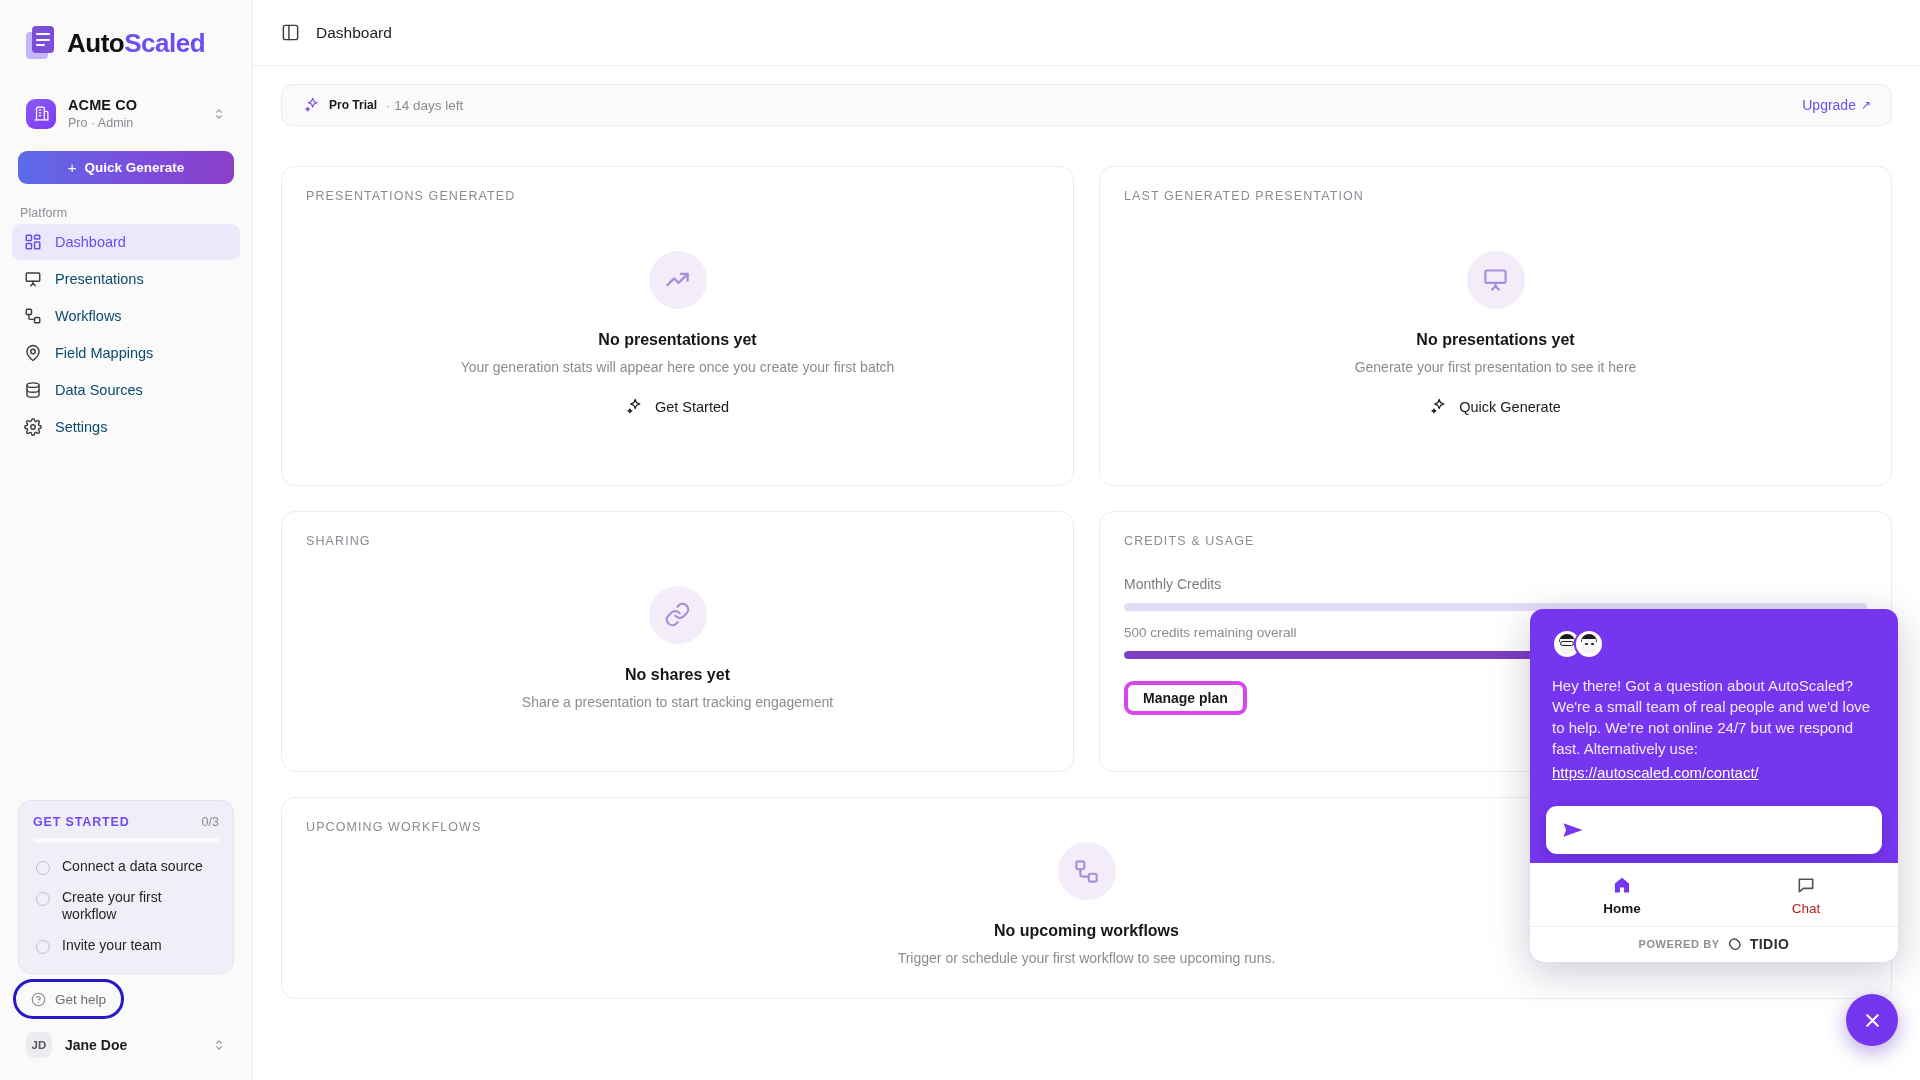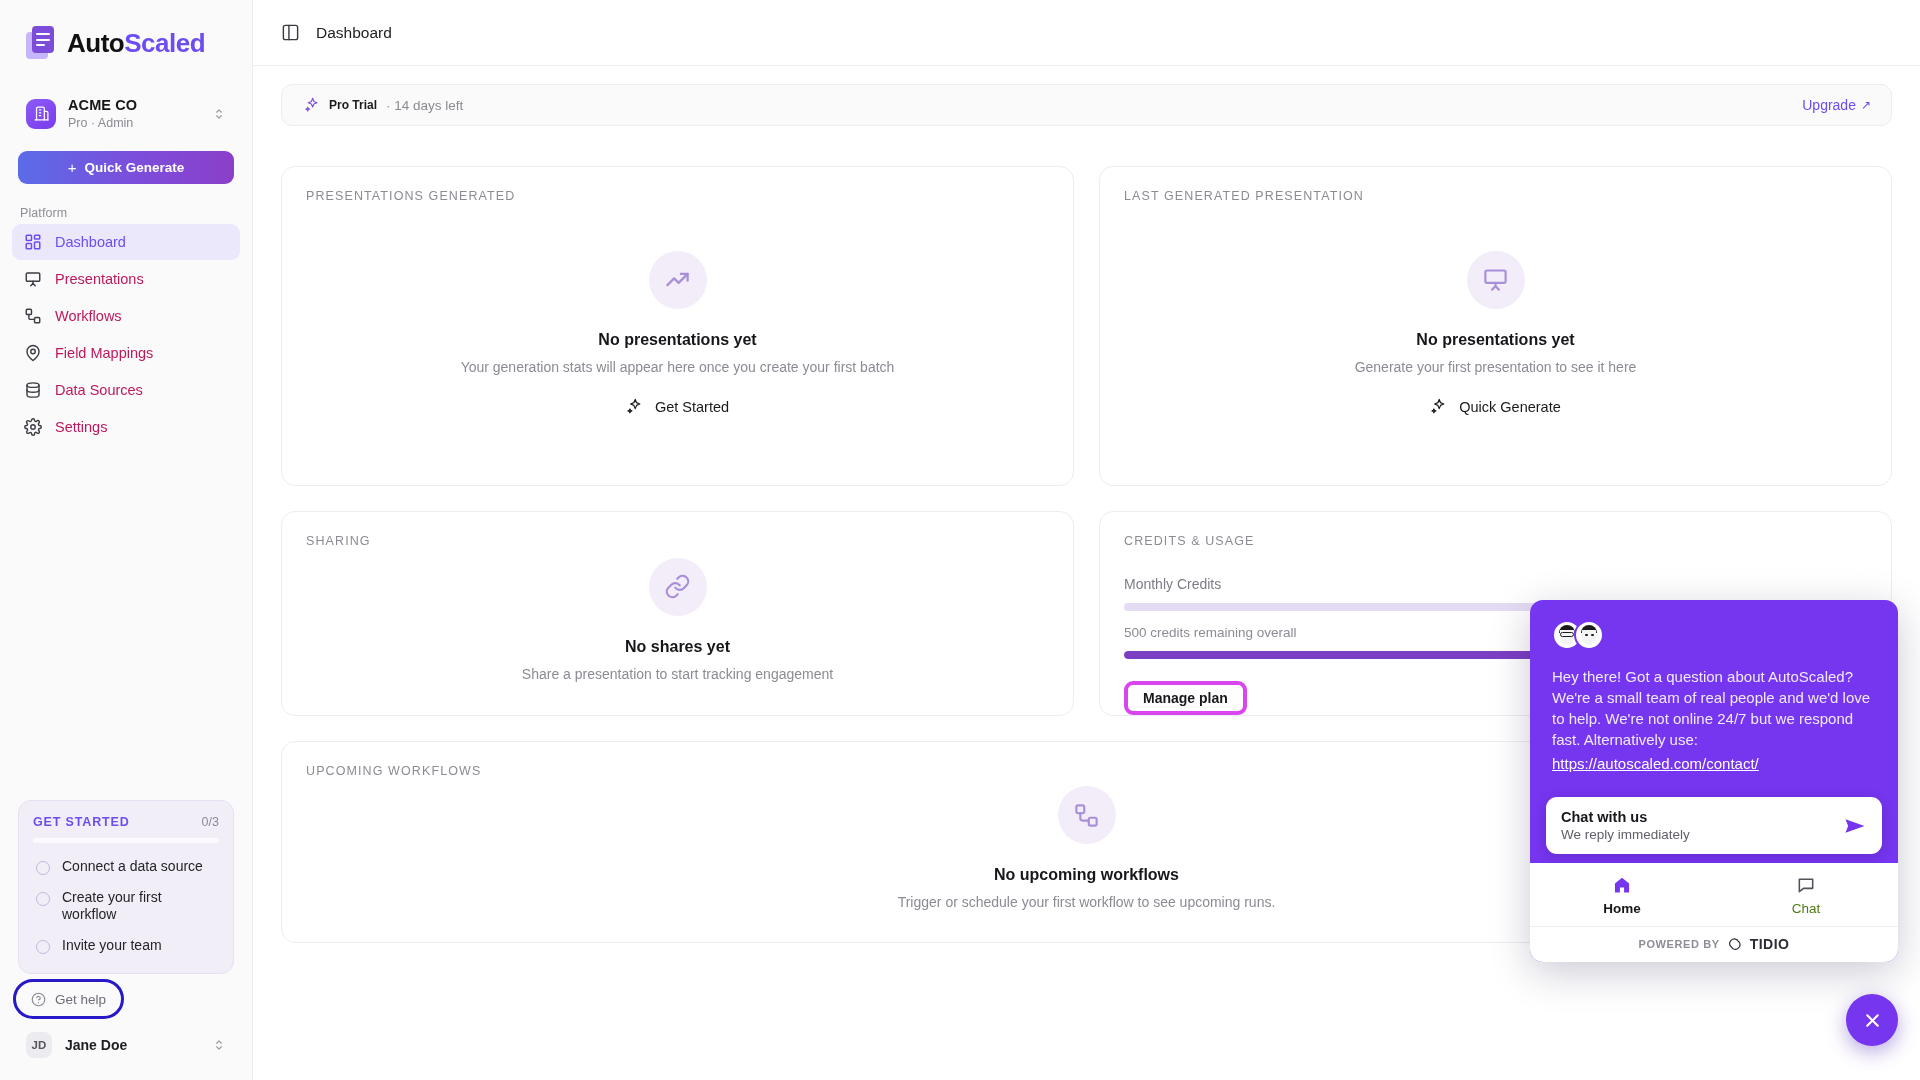--- a/index.html
+++ b/index.html
@@ -64,21 +64,21 @@
   }
   .qg-plus { font-size:15px; font-weight:400; line-height:1; margin-top:-1px; }
 
   .nav-label {
     margin:22px 0 4px 20px; font-size:12.5px; color:#8e8e98; letter-spacing:.1px;
   }
   .nav { padding:0 12px; }
   .nav-item {
     display:flex; align-items:center; gap:13px;
     height:36px; padding:0 12px; border-radius:9px;
-    font-size:14.5px; color:#be185d; cursor:pointer; margin-bottom:1px;
+    font-size:14.5px; color:#0c4a6e; cursor:pointer; margin-bottom:1px;
   }
   .nav-item .ico { width:18px; height:18px; flex:0 0 18px; color:#3c3c44; display:block; }
   .nav-item.active { background:#ece8fb; color:#6d4df2; }
   .nav-item.active .ico { color:#6d4df2; }
 
   .spacer { flex:1; }
 
   .getstarted {
     margin:0 18px 10px 18px; padding:14px 14px 12px 14px;
     background:#f1eef8; border:1px solid #e6e1f2; border-radius:13px;
@@ -141,21 +141,21 @@
 
   .grid { display:grid; grid-template-columns:1fr 1fr; gap:25px; margin-top:40px; }
   .card {
     border:1px solid #ededf1; border-radius:14px; background:#fff;
     padding:22px 24px 24px 24px;
   }
   .card-title {
     font-size:12.5px; letter-spacing:1.1px; color:#8b8b94; font-weight:400;
   }
   .card-a, .card-b { height:320px; }
-  .card-c, .card-d { height:205px; }
+  .card-c, .card-d { height:261px; }
   .empty {
     display:flex; flex-direction:column; align-items:center; justify-content:center;
     height:100%; margin-top:-6px;
   }
   .empty-ico {
     width:58px; height:58px; border-radius:50%; background:#f3edfa;
     display:flex; align-items:center; justify-content:center; color:#a88fd8;
     margin-bottom:22px;
   }
   .empty-ico svg { width:27px; height:27px; }
@@ -217,21 +217,21 @@
   .cta-send { color:#7635ef; width:24px; height:24px; }
 
   .chat-tabs {
     margin-top:9px; background:#fff; display:flex;
     padding:12px 0 10px 0;
   }
   .chat-tab { flex:1; display:flex; flex-direction:column; align-items:center; gap:6px; cursor:pointer; }
   .chat-tab svg { width:20px; height:20px; }
   .chat-tab.active { color:#7635ef; }
   .chat-tab.active .lbl { color:#16161a; font-weight:700; }
-  .chat-tab .lbl { font-size:13.5px; color:#4d7c0f; }
+  .chat-tab .lbl { font-size:13.5px; color:#b91c1c; }
   .chat-tab.inactive svg { color:#52525c; }
   .chat-foot {
     background:#fff; border-top:1px solid #eeeef1; padding:9px 0 10px 0;
     display:flex; align-items:center; justify-content:center; gap:7px;
   }
   .chat-foot .pb { font-size:11px; letter-spacing:.6px; color:#8d8d97; font-weight:700; }
   .chat-foot .td { font-size:14px; letter-spacing:.5px; color:#2d2d36; font-weight:700; }
 
   .chat-close {
     position:absolute; right:22px; bottom:34px; width:52px; height:52px;
@@ -512,24 +512,20 @@
                 <span class="eye r"></span>
               </div>
           </div>
           <div class="chat-p">
             <span>Hey there! Got a question about AutoScaled? We're a small team of real people and we'd love to help. We're not online 24/7 but we respond fast. Alternatively use:</span>
             <a class="chat-link" href="#">https://autoscaled.com/contact/</a>
           </div>
         </div>
 
         <div class="chat-cta">
-          <div class="cta-text">
-            <div class="cta-title">Chat with us</div>
-            <div class="cta-sub">We reply immediately</div>
-          </div>
           <svg class="cta-send" viewBox="0 0 24 24" fill="currentColor">
               <path d="M2.5 5.2L21.5 12 2.5 18.8l2.6-6.8-2.6-6.8zM6 12h9"></path>
             </svg>
         </div>
 
         <div class="chat-tabs">
           <div class="chat-tab active">
             <svg viewBox="0 0 24 24" fill="currentColor">
                 <path d="M12 3.2L3.5 10.3V21h6v-6h5v6h6V10.3z"></path>
               </svg>

